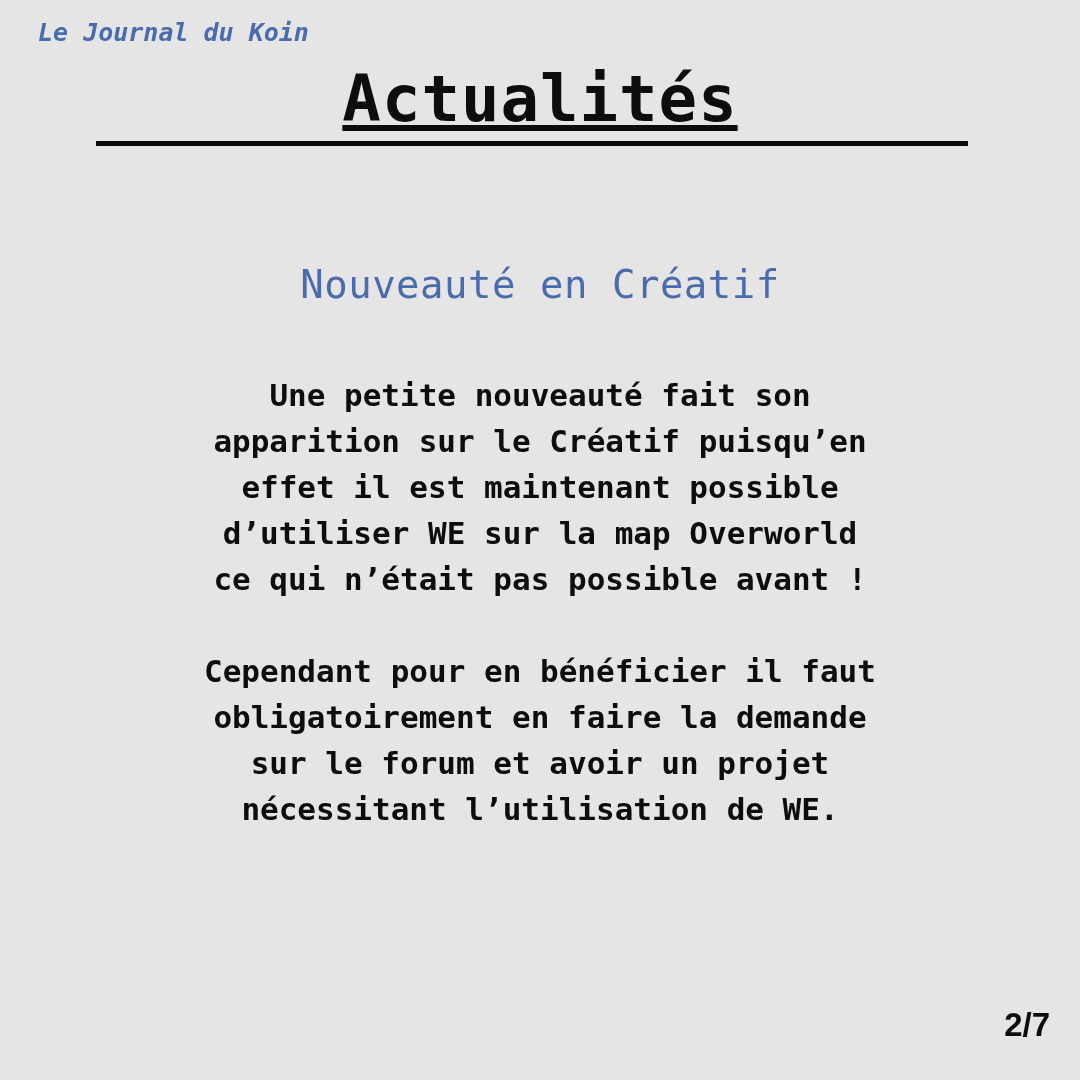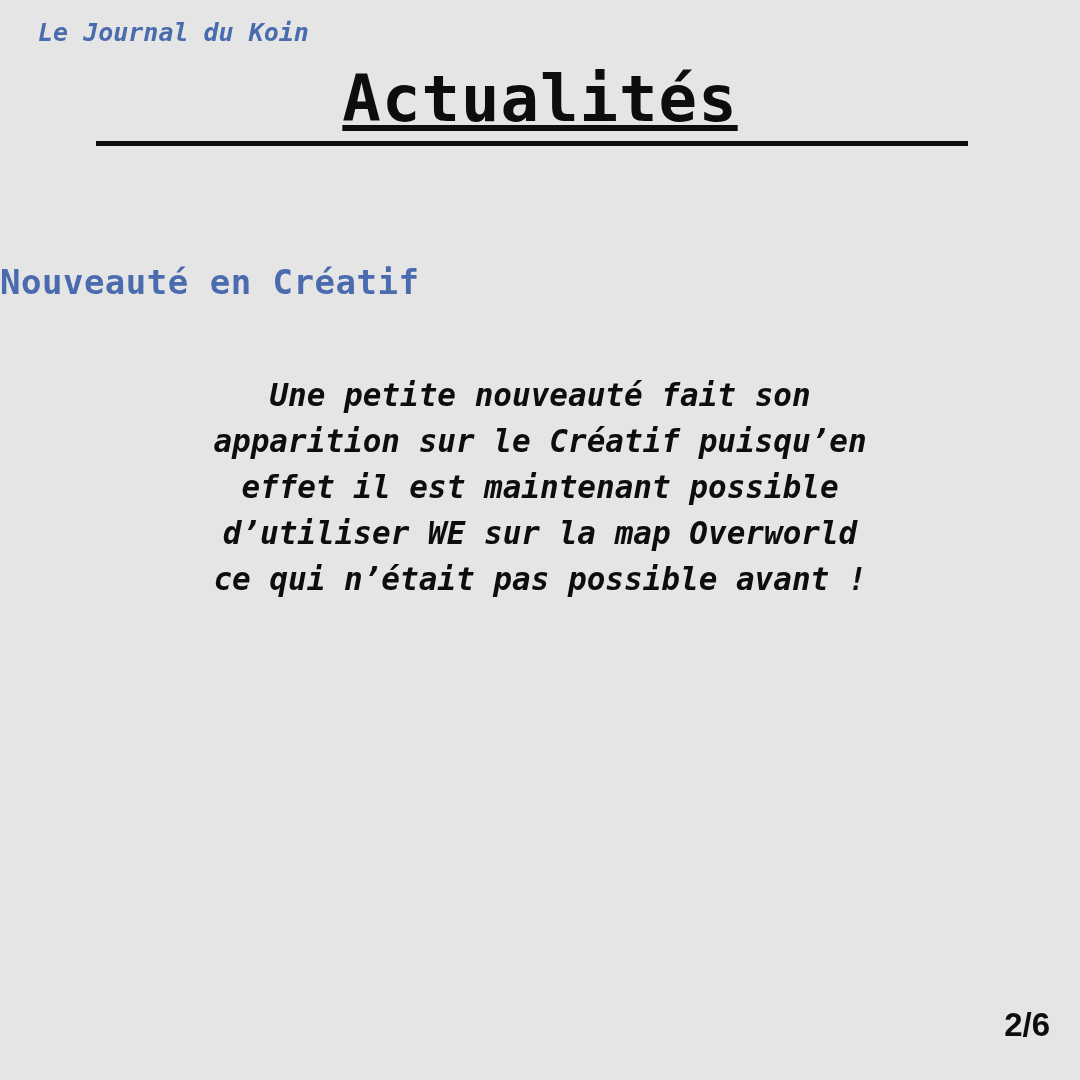--- a/index.html
+++ b/index.html
@@ -51,33 +51,32 @@
     width: 872px;
     height: 5px;
     background: #0d0d0d;
   }
   .subtitle {
     position: absolute;
     left: 0;
     right: 0;
     top: 262px;
     margin: 0;
-    text-align: left;
-    font-size: 34px;
-    font-weight: bold;
+    text-align: center;
+    font-size: 39px;
+    font-weight: normal;
     letter-spacing: 0.5px;
     color: #4a6cae;
   }
   .article-body {
     position: absolute;
     left: 0;
     right: 0;
     top: 372px;
     text-align: center;
-    font-style: italic;
   }
   .para {
     margin: 0;
     font-size: 31px;
     font-weight: bold;
     line-height: 46px;
     color: #0d0d0d;
     white-space: pre-line;
   }
   .para + .para {
@@ -105,17 +104,21 @@
   <div class="rule"></div>
 
   <h2 class="subtitle">Nouveauté en Créatif</h2>
 
   <div class="article-body">
     <p class="para">Une petite nouveauté fait son
 apparition sur le Créatif puisqu’en
 effet il est maintenant possible
 d’utiliser WE sur la map Overworld
 ce qui n’était pas possible avant !</p>
+    <p class="para">Cependant pour en bénéficier il faut
+obligatoirement en faire la demande
+sur le forum et avoir un projet
+nécessitant l’utilisation de WE.</p>
   </div>
 
-  <div class="page-number">2/6</div>
+  <div class="page-number">2/7</div>
 
 </div>
 
 </body></html>

